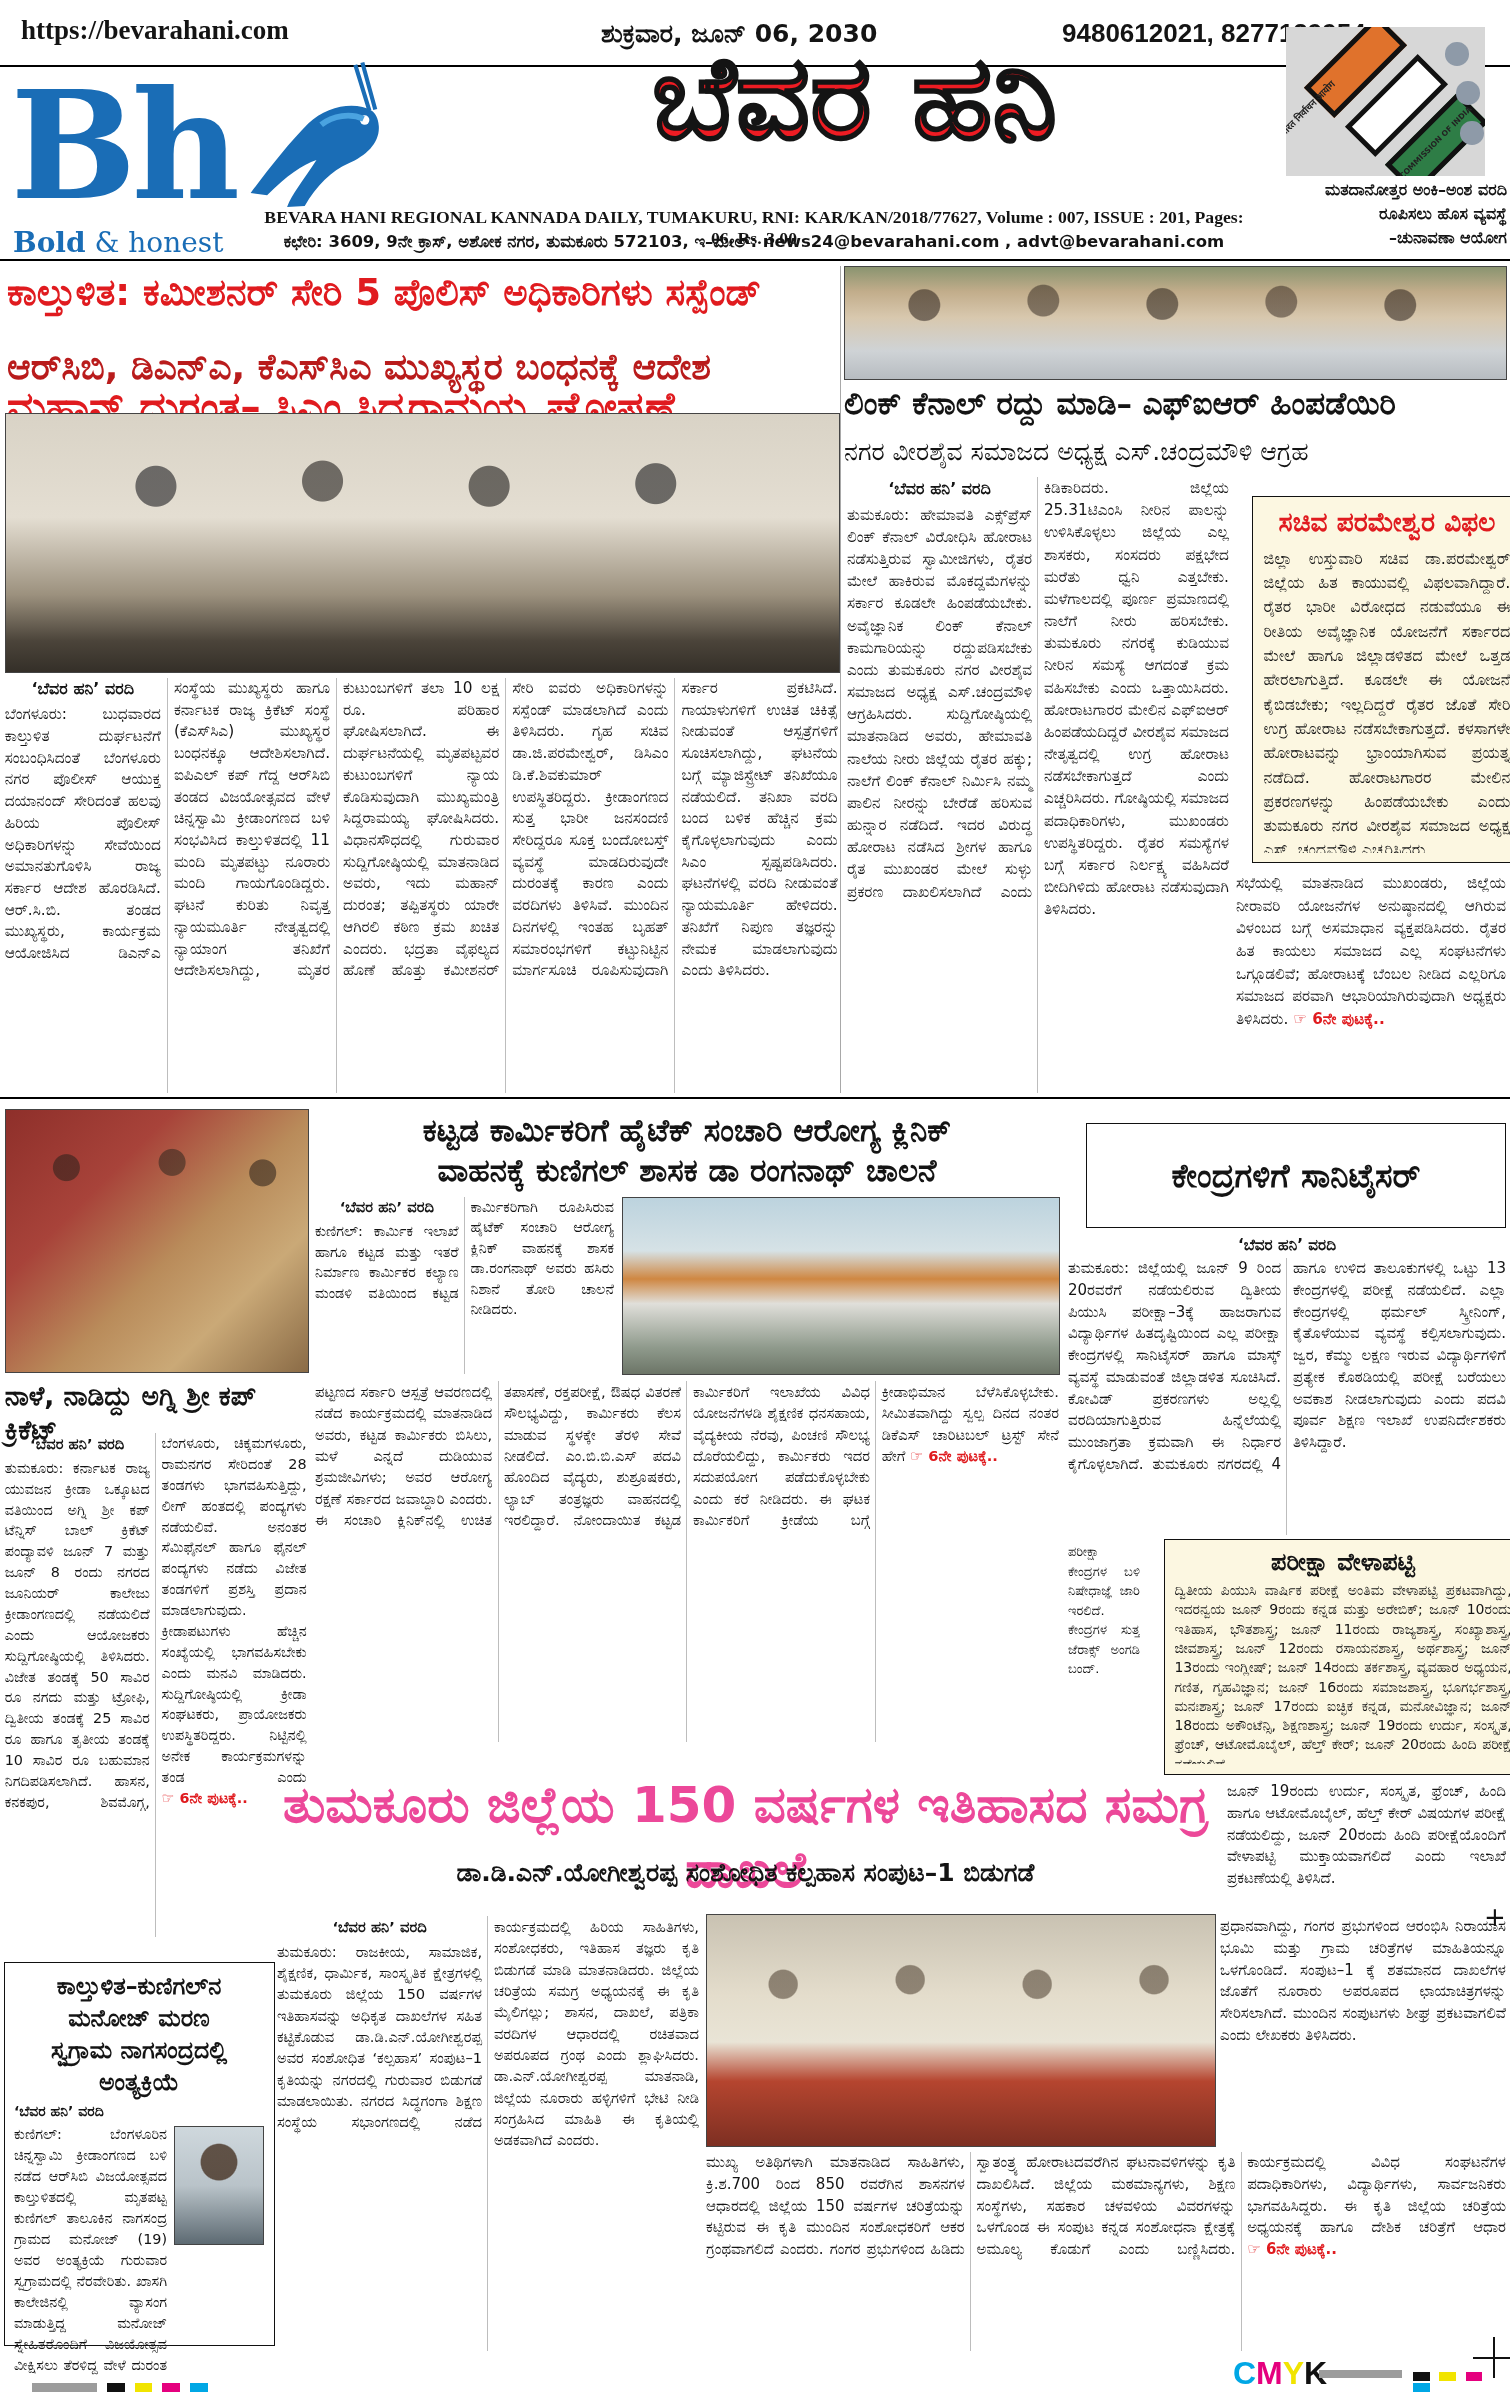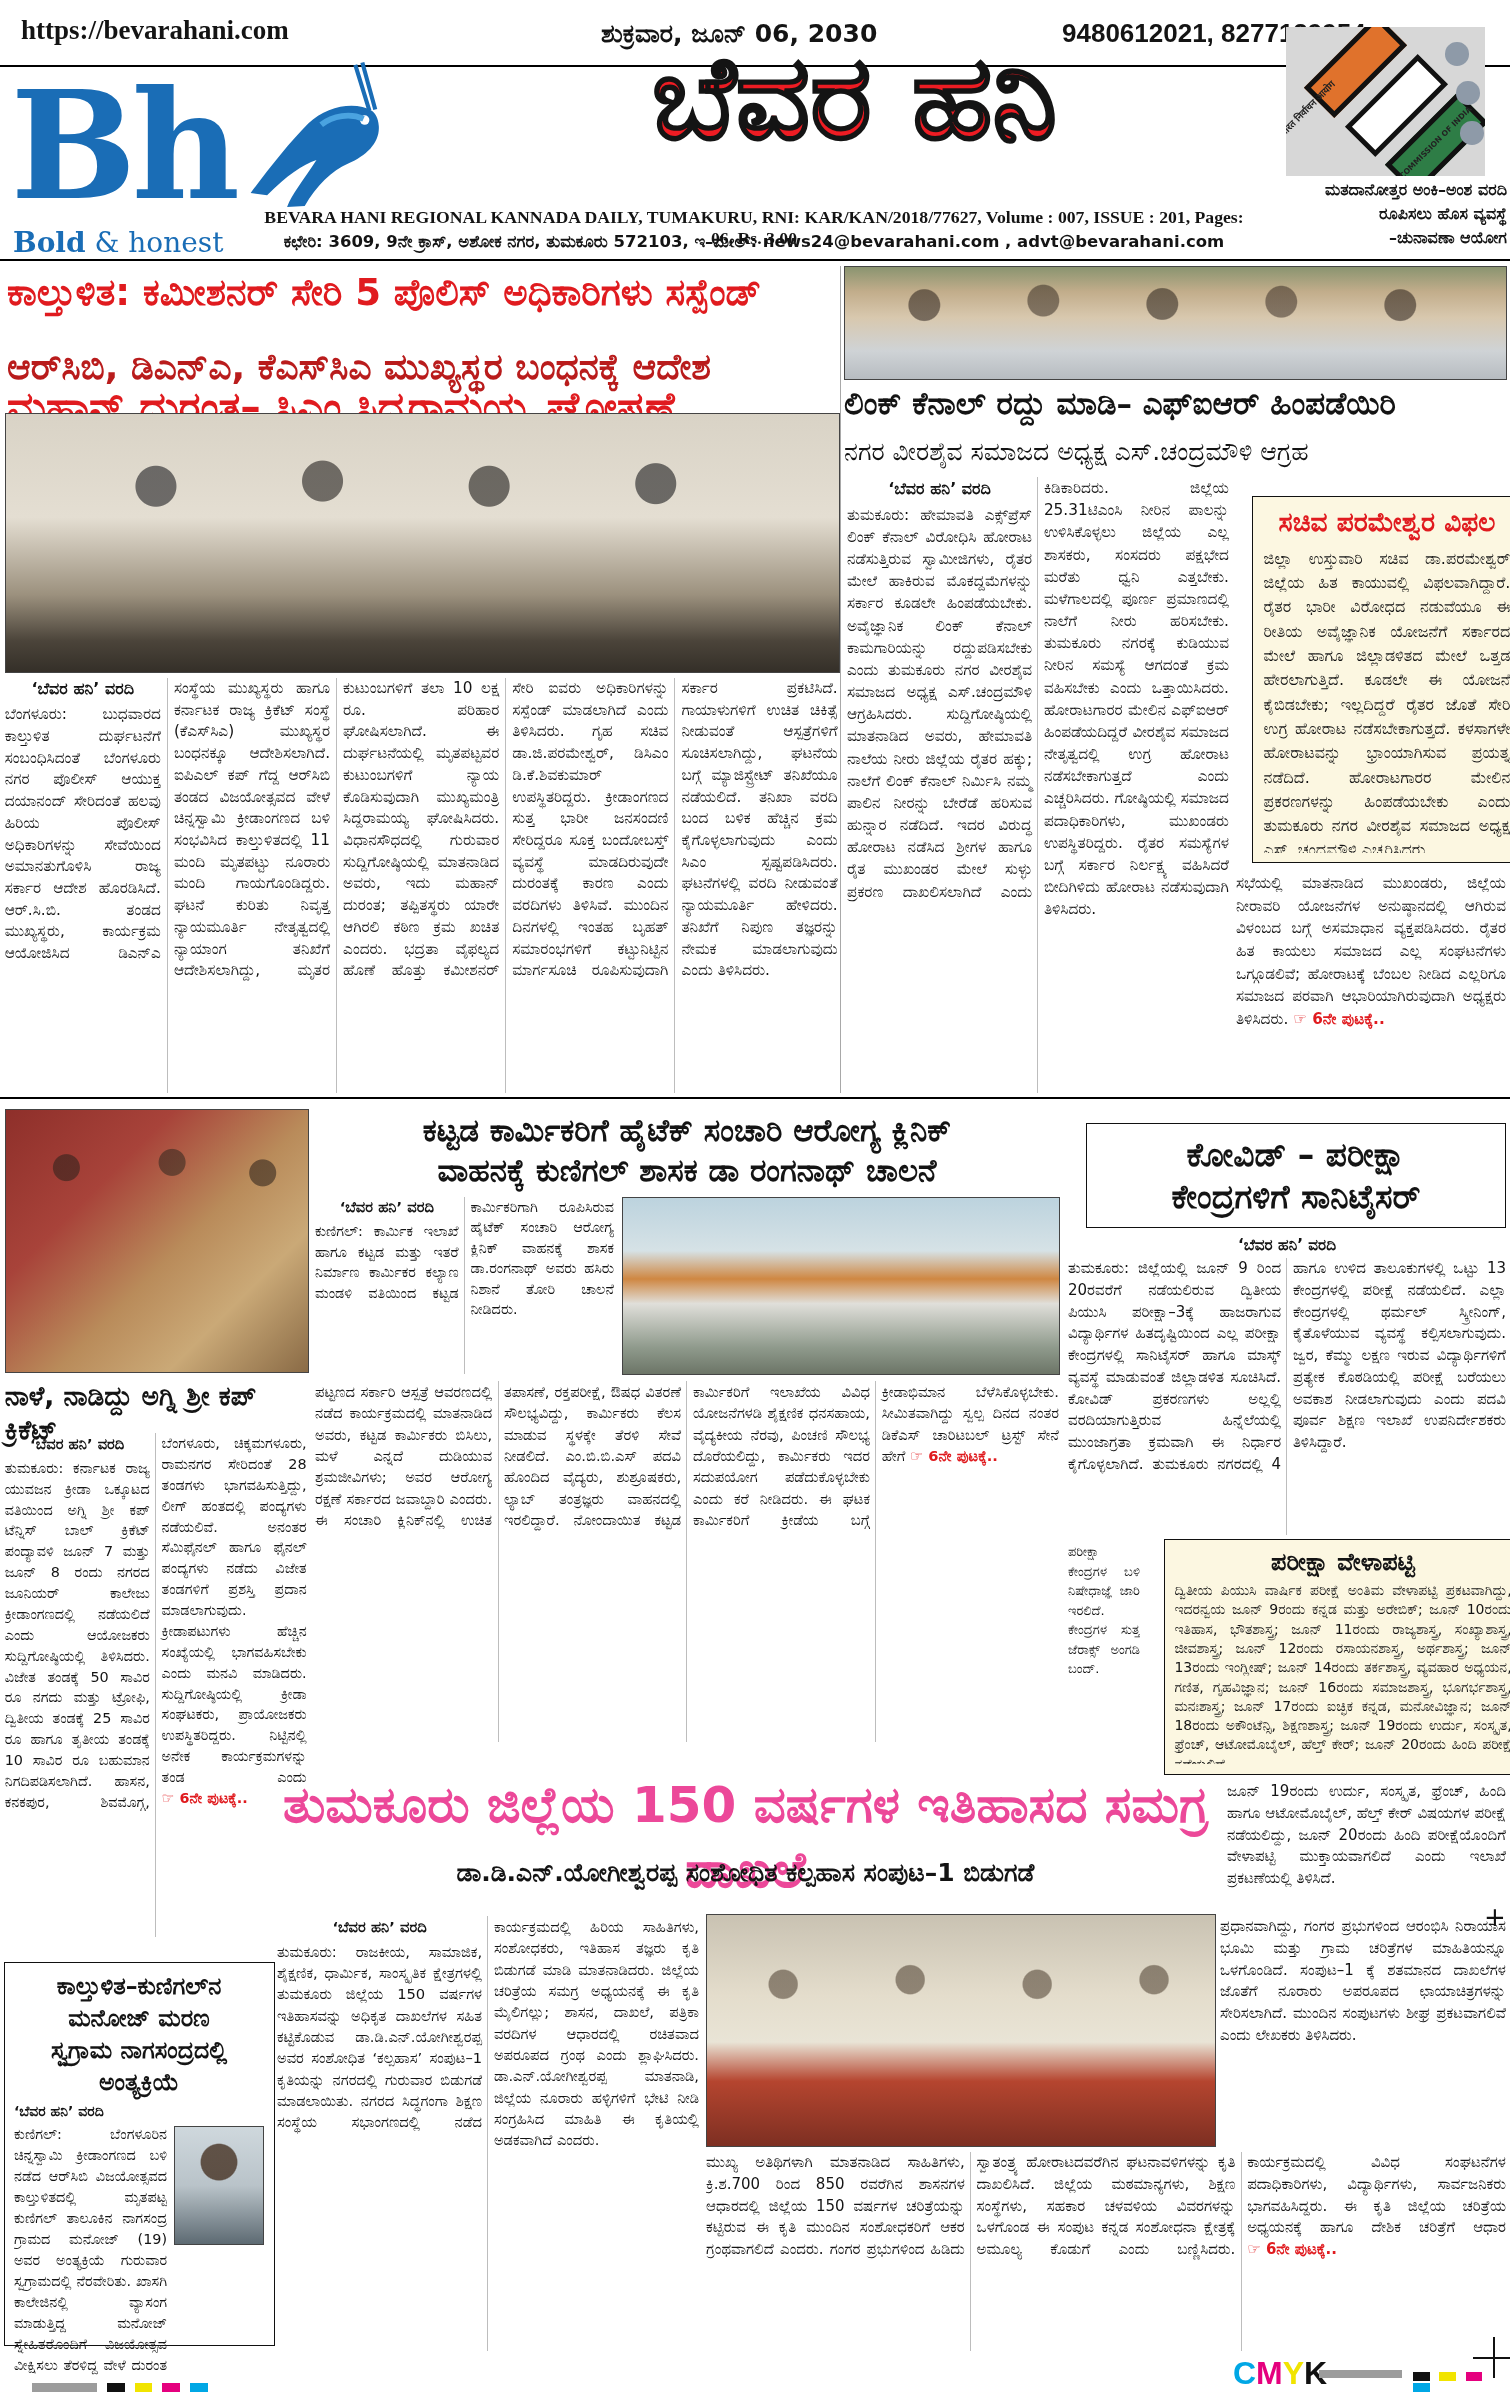--- a/index.html
+++ b/index.html
@@ -159,21 +159,20 @@
     <span>ಕುಣಿಗಲ್: ಕಾರ್ಮಿಕ ಇಲಾಖೆ ಹಾಗೂ ಕಟ್ಟಡ ಮತ್ತು ಇತರೆ ನಿರ್ಮಾಣ ಕಾರ್ಮಿಕರ ಕಲ್ಯಾಣ ಮಂಡಳಿ ವತಿಯಿಂದ ಕಟ್ಟಡ ಕಾರ್ಮಿಕರಿಗಾಗಿ ರೂಪಿಸಿರುವ ಹೈಟೆಕ್ ಸಂಚಾರಿ ಆರೋಗ್ಯ ಕ್ಲಿನಿಕ್ ವಾಹನಕ್ಕೆ ಶಾಸಕ ಡಾ.ರಂಗನಾಥ್ ಅವರು ಹಸಿರು ನಿಶಾನೆ ತೋರಿ ಚಾಲನೆ ನೀಡಿದರು.</span>
   </div>
   <div class="abs just cols4" style="left:315px;top:1381px;width:744px;height:361px;font-size:14.7px;line-height:1.45;">
     <span>ಪಟ್ಟಣದ ಸರ್ಕಾರಿ ಆಸ್ಪತ್ರೆ ಆವರಣದಲ್ಲಿ ನಡೆದ ಕಾರ್ಯಕ್ರಮದಲ್ಲಿ ಮಾತನಾಡಿದ ಅವರು, ಕಟ್ಟಡ ಕಾರ್ಮಿಕರು ಬಿಸಿಲು, ಮಳೆ ಎನ್ನದೆ ದುಡಿಯುವ ಶ್ರಮಜೀವಿಗಳು; ಅವರ ಆರೋಗ್ಯ ರಕ್ಷಣೆ ಸರ್ಕಾರದ ಜವಾಬ್ದಾರಿ ಎಂದರು. ಈ ಸಂಚಾರಿ ಕ್ಲಿನಿಕ್‌ನಲ್ಲಿ ಉಚಿತ ತಪಾಸಣೆ, ರಕ್ತಪರೀಕ್ಷೆ, ಔಷಧ ವಿತರಣೆ ಸೌಲಭ್ಯವಿದ್ದು, ಕಾರ್ಮಿಕರು ಕೆಲಸ ಮಾಡುವ ಸ್ಥಳಕ್ಕೇ ತೆರಳಿ ಸೇವೆ ನೀಡಲಿದೆ. ಎಂ.ಬಿ.ಬಿ.ಎಸ್ ಪದವಿ ಹೊಂದಿದ ವೈದ್ಯರು, ಶುಶ್ರೂಷಕರು, ಲ್ಯಾಬ್ ತಂತ್ರಜ್ಞರು ವಾಹನದಲ್ಲಿ ಇರಲಿದ್ದಾರೆ. ನೋಂದಾಯಿತ ಕಟ್ಟಡ ಕಾರ್ಮಿಕರಿಗೆ ಇಲಾಖೆಯ ವಿವಿಧ ಯೋಜನೆಗಳಡಿ ಶೈಕ್ಷಣಿಕ ಧನಸಹಾಯ, ವೈದ್ಯಕೀಯ ನೆರವು, ಪಿಂಚಣಿ ಸೌಲಭ್ಯ ದೊರೆಯಲಿದ್ದು, ಕಾರ್ಮಿಕರು ಇದರ ಸದುಪಯೋಗ ಪಡೆದುಕೊಳ್ಳಬೇಕು ಎಂದು ಕರೆ ನೀಡಿದರು. ಈ ಘಟಕ ಕಾರ್ಮಿಕರಿಗೆ ಕ್ರೀಡೆಯ ಬಗ್ಗೆ ಕ್ರೀಡಾಭಿಮಾನ ಬೆಳೆಸಿಕೊಳ್ಳಬೇಕು. ಸೀಮಿತವಾಗಿದ್ದು ಸ್ವಲ್ಪ ದಿನದ ನಂತರ ಡಿಕೆಎಸ್ ಚಾರಿಟಬಲ್ ಟ್ರಸ್ಟ್ ಸೇನೆ ಹೇಗೆ</span>
     <span class="cont"><span>☞</span>
     <span>6ನೇ ಪುಟಕ್ಕೆ..</span></span>
   </div>
 
   <div class="abs" style="left:1086px;top:1123px;width:420px;height:105px;border:1.8px solid #111;box-sizing:border-box;
        display:flex;flex-direction:column;justify-content:center;text-align:center;font-size:33px;font-weight:700;line-height:1.25;">
-    <div>ಕೋವಿಡ್ – ಪರೀಕ್ಷಾ</div>
     <div>ಕೇಂದ್ರಗಳಿಗೆ ಸಾನಿಟೈಸರ್</div>
   </div>
   <div class="abs byline" style="left:1068px;top:1236px;width:438px;font-size:15.3px;">‘ಬೆವರ ಹನಿ’ ವರದಿ</div>
   <div class="abs just cols2" style="left:1068px;top:1258px;width:438px;height:277px;font-size:15px;line-height:1.45;">
     <span>ತುಮಕೂರು: ಜಿಲ್ಲೆಯಲ್ಲಿ ಜೂನ್ 9 ರಿಂದ 20ರವರೆಗೆ ನಡೆಯಲಿರುವ ದ್ವಿತೀಯ ಪಿಯುಸಿ ಪರೀಕ್ಷಾ–3ಕ್ಕೆ ಹಾಜರಾಗುವ ವಿದ್ಯಾರ್ಥಿಗಳ ಹಿತದೃಷ್ಟಿಯಿಂದ ಎಲ್ಲ ಪರೀಕ್ಷಾ ಕೇಂದ್ರಗಳಲ್ಲಿ ಸಾನಿಟೈಸರ್ ಹಾಗೂ ಮಾಸ್ಕ್ ವ್ಯವಸ್ಥೆ ಮಾಡುವಂತೆ ಜಿಲ್ಲಾಡಳಿತ ಸೂಚಿಸಿದೆ. ಕೋವಿಡ್ ಪ್ರಕರಣಗಳು ಅಲ್ಲಲ್ಲಿ ವರದಿಯಾಗುತ್ತಿರುವ ಹಿನ್ನೆಲೆಯಲ್ಲಿ ಮುಂಜಾಗ್ರತಾ ಕ್ರಮವಾಗಿ ಈ ನಿರ್ಧಾರ ಕೈಗೊಳ್ಳಲಾಗಿದೆ. ತುಮಕೂರು ನಗರದಲ್ಲಿ 4 ಹಾಗೂ ಉಳಿದ ತಾಲೂಕುಗಳಲ್ಲಿ ಒಟ್ಟು 13 ಕೇಂದ್ರಗಳಲ್ಲಿ ಪರೀಕ್ಷೆ ನಡೆಯಲಿದೆ. ಎಲ್ಲಾ ಕೇಂದ್ರಗಳಲ್ಲಿ ಥರ್ಮಲ್ ಸ್ಕ್ರೀನಿಂಗ್, ಕೈತೊಳೆಯುವ ವ್ಯವಸ್ಥೆ ಕಲ್ಪಿಸಲಾಗುವುದು. ಜ್ವರ, ಕೆಮ್ಮು ಲಕ್ಷಣ ಇರುವ ವಿದ್ಯಾರ್ಥಿಗಳಿಗೆ ಪ್ರತ್ಯೇಕ ಕೊಠಡಿಯಲ್ಲಿ ಪರೀಕ್ಷೆ ಬರೆಯಲು ಅವಕಾಶ ನೀಡಲಾಗುವುದು ಎಂದು ಪದವಿ ಪೂರ್ವ ಶಿಕ್ಷಣ ಇಲಾಖೆ ಉಪನಿರ್ದೇಶಕರು ತಿಳಿಸಿದ್ದಾರೆ.</span>
   </div>
   <div class="abs just" style="left:1068px;top:1542px;width:72px;height:232px;font-size:13px;line-height:1.5;">ಪರೀಕ್ಷಾ ಕೇಂದ್ರಗಳ ಬಳಿ ನಿಷೇಧಾಜ್ಞೆ ಜಾರಿ ಇರಲಿದೆ. ಕೇಂದ್ರಗಳ ಸುತ್ತ ಜೆರಾಕ್ಸ್ ಅಂಗಡಿ ಬಂದ್.</div>
 
   <div class="abs boxed" style="left:1148px;top:1539px;width:358px;height:236px;padding:8.3px 9.4px;">
     <div style="text-align:center;font-size:24px;font-weight:700;margin-bottom:4.7px;">ಪರೀಕ್ಷಾ ವೇಳಾಪಟ್ಟಿ</div>

